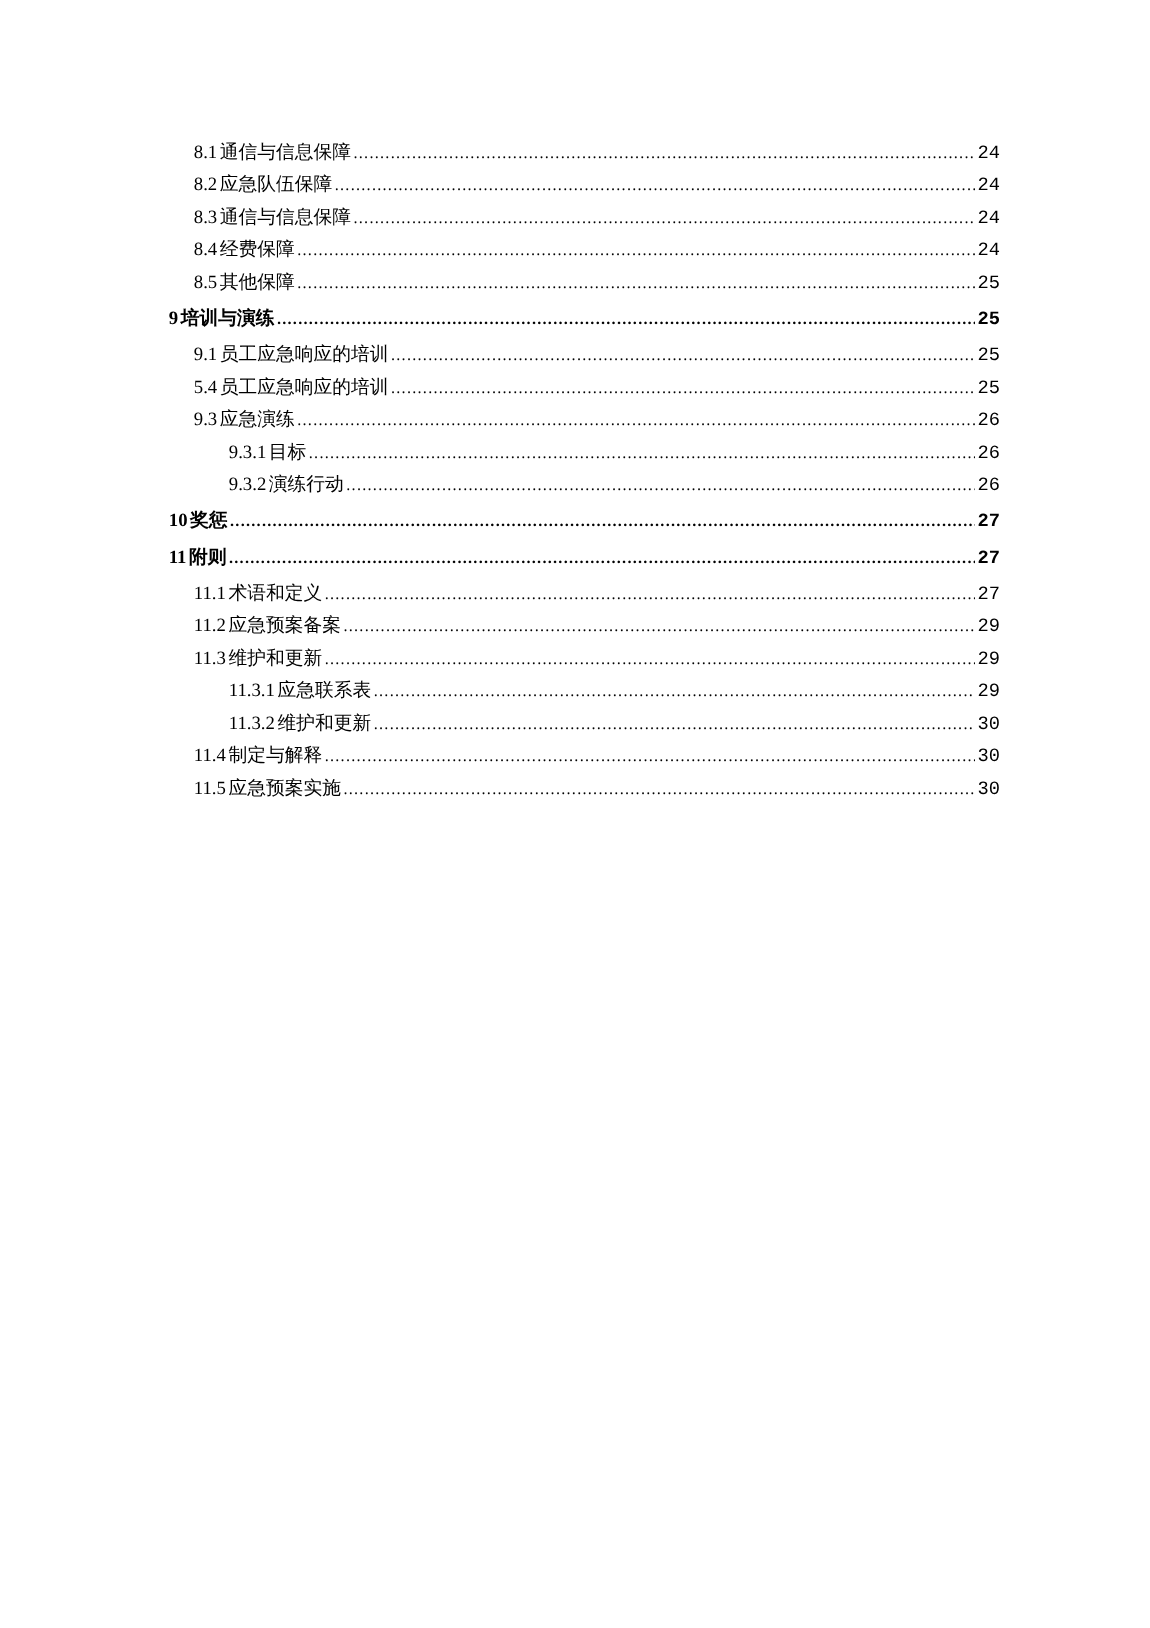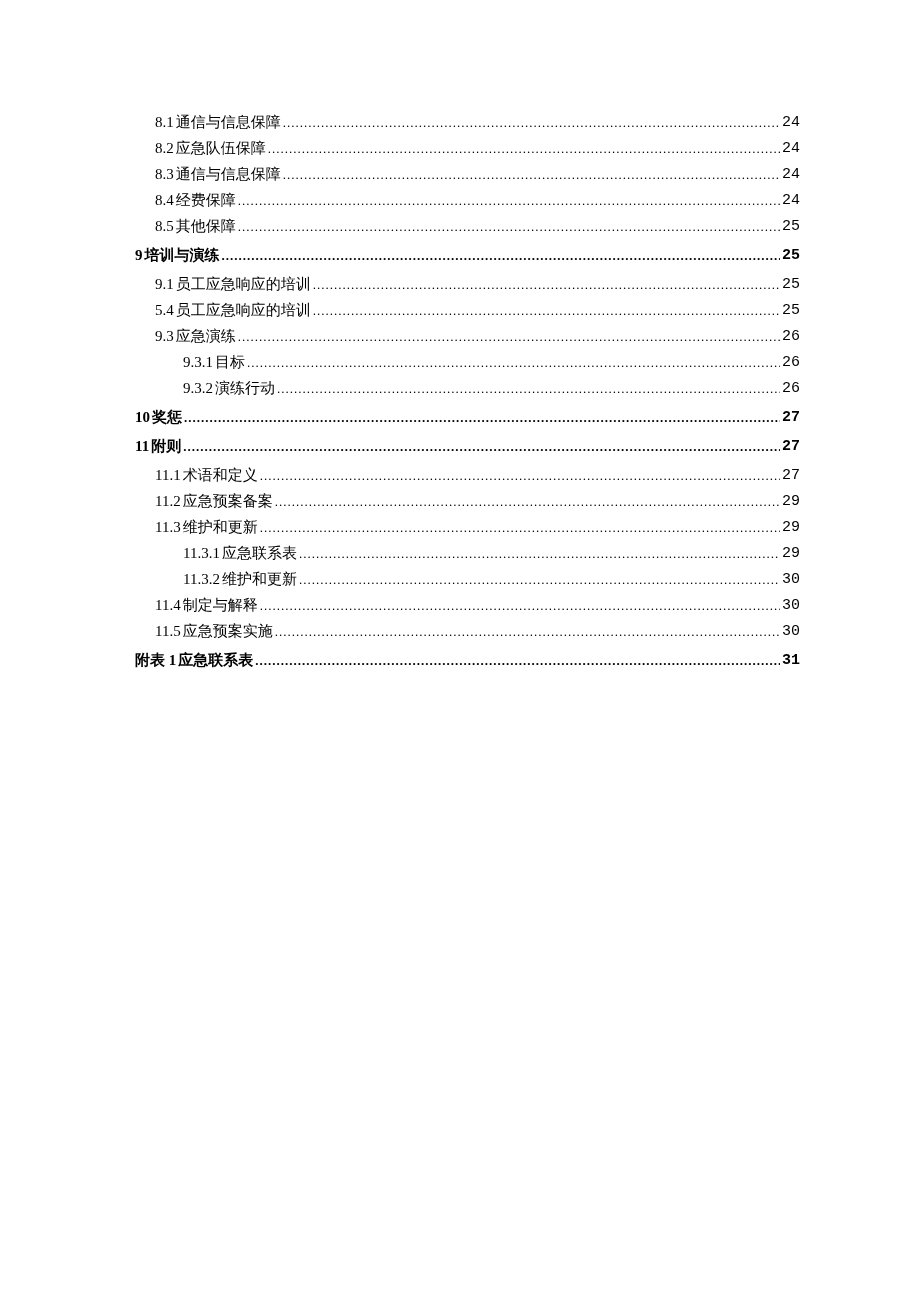--- a/index.html
+++ b/index.html
@@ -200,22 +200,16 @@
       <span class="toc-page">30</span>
     </div>
 
     <div class="toc-line level-2">
       <span class="toc-num">11.5</span>
       <span class="toc-title">应急预案实施</span>
       <span class="dots"></span>
       <span class="toc-page">30</span>
     </div>
 
-    <div class="toc-line level-1">
-      <span class="toc-num">附表 1</span>
-      <span class="toc-title">应急联系表</span>
-      <span class="dots"></span>
-      <span class="toc-page">31</span>
-    </div>
 
 
   </div>
 </div>
 
 </body></html>

